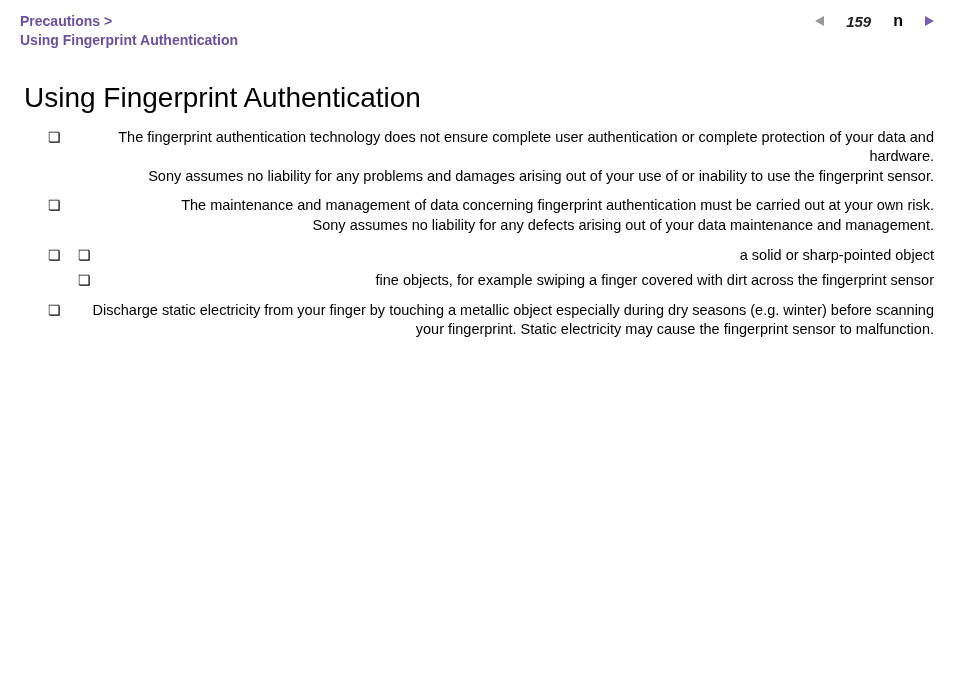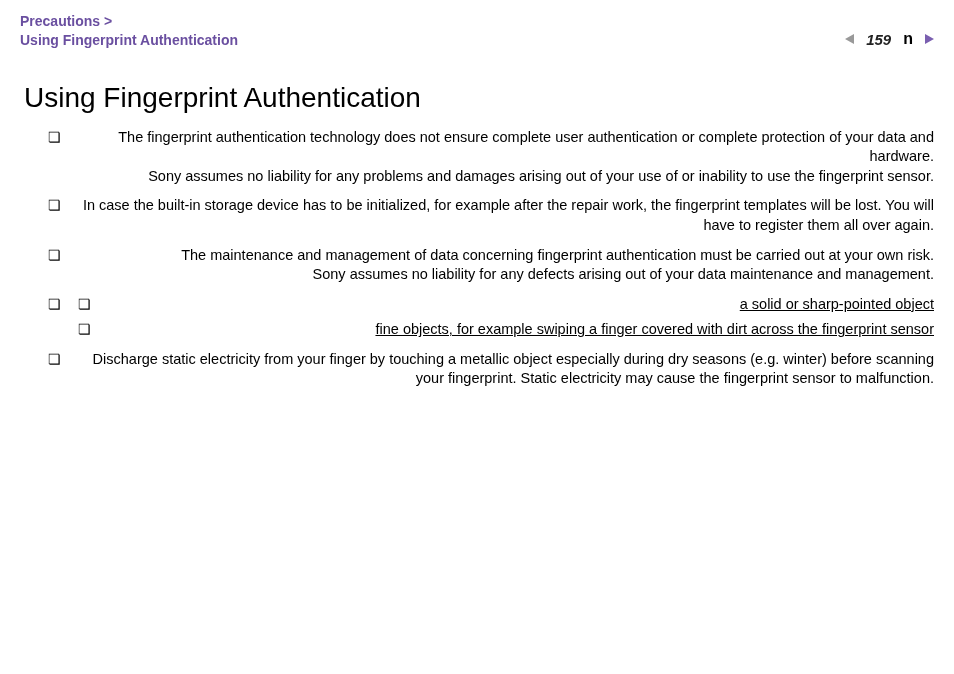--- a/index.html
+++ b/index.html
@@ -19,22 +19,21 @@
   }
   .breadcrumb {
     color: #6a4fa0;
     font-weight: bold;
     font-size: 14px;
     line-height: 1.35;
   }
   .page-nav {
     display: flex;
     align-items: center;
-    gap: 12px;
-    margin-top: 18px;
+    gap: 22px;
   }
   .page-num {
     font-weight: bold;
     font-style: italic;
     font-size: 15px;
     color: #222;
   }
   .tri {
     display: inline-block;
     width: 0; height: 0;
@@ -70,21 +69,20 @@
   ul.bullets > li::before {
     content: "❏";
     position: absolute;
     left: 0;
     top: 0;
     font-size: 14px;
   }
   ul.sub {
     list-style: none;
     margin-left: 4px;
-    text-decoration: underline;
   }
   ul.sub > li {
     position: relative;
     padding-left: 26px;
     font-size: 14.5px;
     line-height: 1.35;
     margin-bottom: 6px;
   }
   ul.sub > li::before {
     content: "❏";
@@ -112,23 +110,20 @@
 </div>
 
 <h1 class="page-title">Using Fingerprint Authentication</h1>
 
 <ul class="bullets">
   <li>
     <span style="white-space:pre-line">The fingerprint authentication technology does not ensure complete user authentication or complete protection of your data and hardware.
 Sony assumes no liability for any problems and damages arising out of your use of or inability to use the fingerprint sensor.</span>
   </li>
   <li>
-    <span>In case the built-in storage device has to be initialized, for example after the repair work, the fingerprint templates will be lost. You will have to register them all over again.</span>
-  </li>
-  <li>
     <span style="white-space:pre-line">The maintenance and management of data concerning fingerprint authentication must be carried out at your own risk.
 Sony assumes no liability for any defects arising out of your data maintenance and management.</span>
   </li>
   <li>
     <ul class="sub">
       <li>a solid or sharp-pointed object</li>
       <li>fine objects, for example swiping a finger covered with dirt across the fingerprint sensor</li>
     </ul>
   </li>
   <li>

